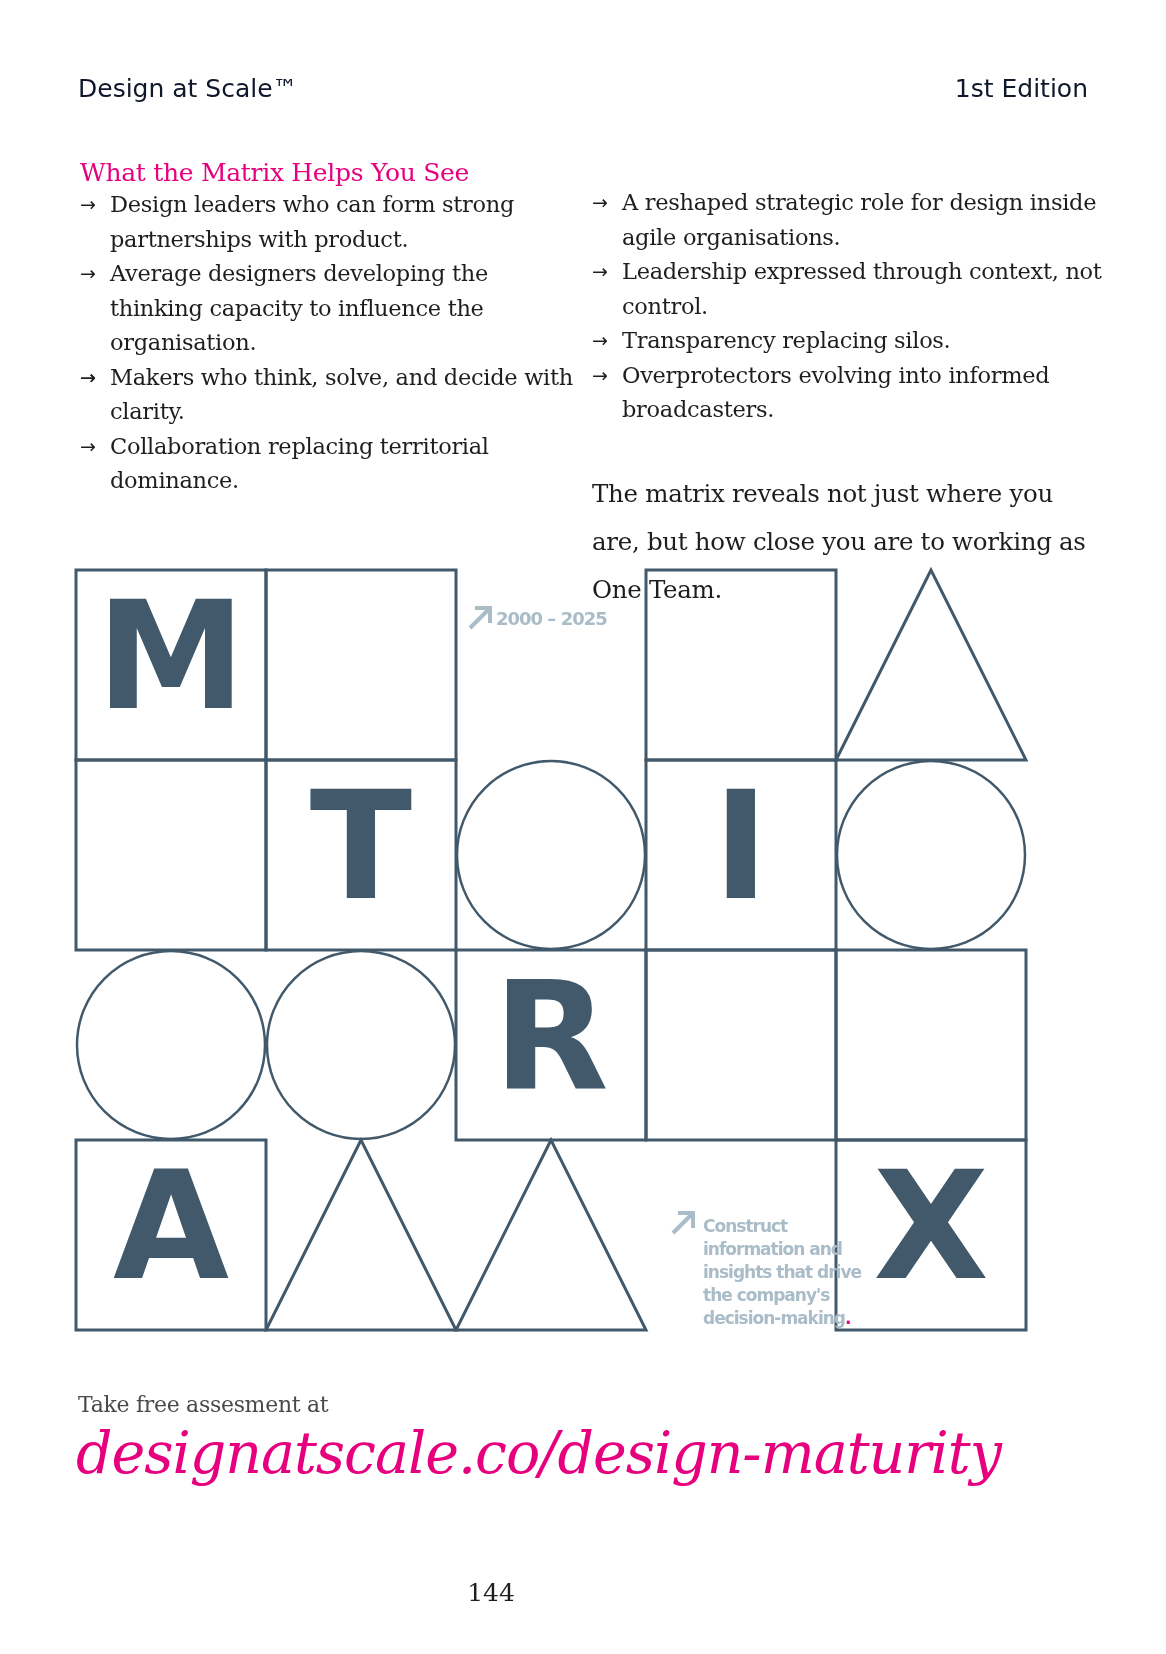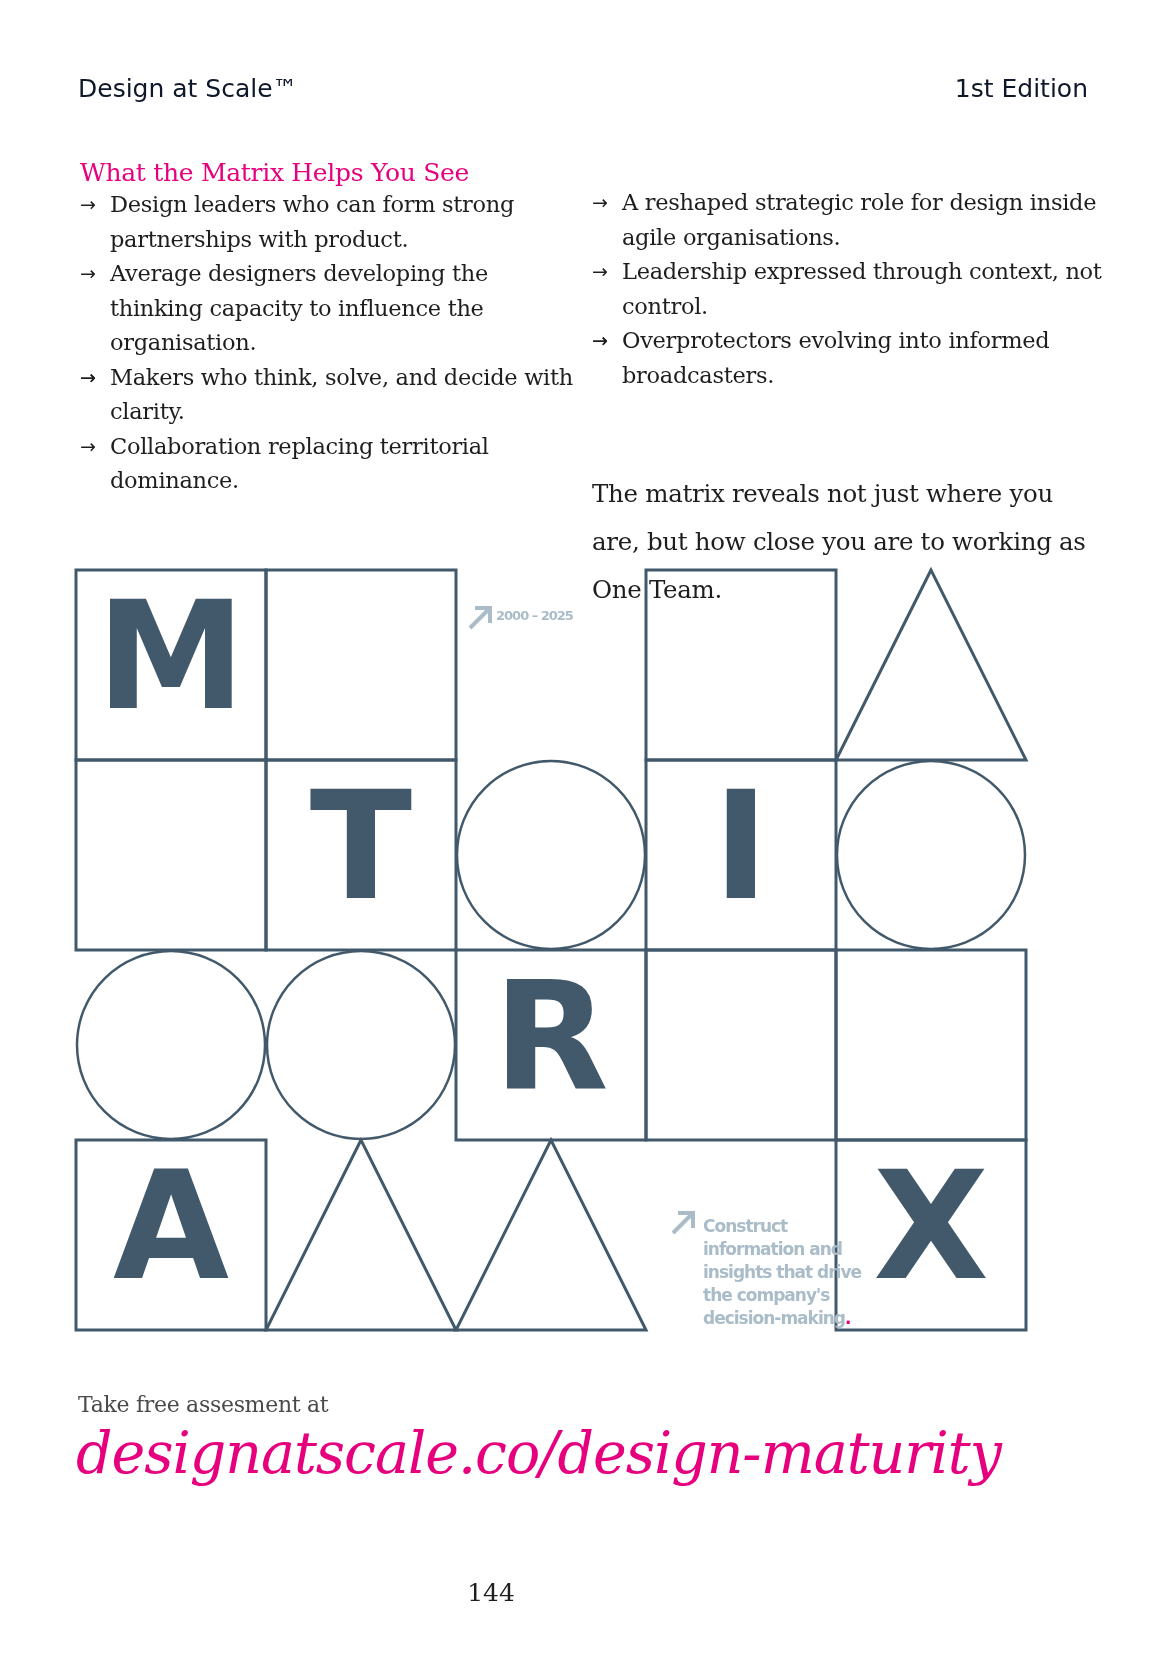--- a/index.html
+++ b/index.html
@@ -9,21 +9,21 @@
   .head-right { right:78px; }
   .section-title { position:absolute; left:72px; top:150px; font-family:"DejaVu Serif", serif; font-size:25px; color:#e6007e; margin:8px; font-weight:normal; letter-spacing:-0.3px; }
   .bullets { position:absolute; list-style:none; margin:0; padding:0; font-family:"DejaVu Serif", serif; font-size:22.5px; line-height:34.5px; color:#1e1e1e; letter-spacing:-0.3px; }
   .bullets li { position:relative; padding-left:30px; }
   .bullets li .arrow { position:absolute; left:0; top:0; font-family:"DejaVu Sans", sans-serif; font-size:19px; }
   .bullets-left { left:80px; top:187px; width:500px; }
   .bullets-right { left:592px; top:185px; width:510px; }
   .summary { position:absolute; left:592px; top:470px; width:500px; font-family:"DejaVu Serif", serif; font-size:24.5px; line-height:48px; color:#1e1e1e; margin:0; letter-spacing:-0.3px; }
   .matrix { position:absolute; left:0; top:0; }
   .annot { position:absolute; font-family:"DejaVu Sans", sans-serif; font-weight:bold; color:#a9bcc8; letter-spacing:-1px; }
-  .annot-year { left:496px; top:608px; font-size:13px; }
+  .annot-year { left:496px; top:608px; font-size:18px; }
   .annot-year .arr, .annot-note .arr { position:absolute; }
   .annot-note { left:703px; top:1215px; width:160px; font-size:17px; line-height:23px; }
   .annot-note .dot { color:#e6007e; }
   .cta-label { position:absolute; left:78px; top:1392px; font-family:"DejaVu Serif", serif; font-size:22px; color:#4a4a4a; letter-spacing:-0.3px; }
   .cta-url { position:absolute; left:76px; top:1420px; font-family:"DejaVu Serif", serif; font-style:italic; font-size:57px; color:#e6007e; letter-spacing:-1px; text-decoration:none; }
   .page-number { position:absolute; left:0; width:982px; text-align:center; top:1578px; font-family:"DejaVu Serif", serif; font-size:25px; color:#1e1e1e; }
 </style>
 </head>
 <body>
 
@@ -36,21 +36,21 @@
   <li><span class="arrow">→</span><span>Design leaders who can form strong partnerships with product.</span></li>
   <li><span class="arrow">→</span><span>Average designers developing the thinking capacity to influence the organisation.</span></li>
   <li><span class="arrow">→</span></li>
   <li><span class="arrow">→</span><span>Makers who think, solve, and decide with clarity.</span></li>
   <li><span class="arrow">→</span><span>Collaboration replacing territorial dominance.</span></li>
 </ul>
 
 <ul class="bullets bullets-right">
   <li><span class="arrow">→</span><span>A reshaped strategic role for design inside agile organisations.</span></li>
   <li><span class="arrow">→</span><span>Leadership expressed through context, not control.</span></li>
-  <li><span class="arrow">→</span></li>
+  <li><span class="arrow">→</span><span>Transparency replacing silos.</span></li>
   <li><span class="arrow">→</span><span>Overprotectors evolving into informed broadcasters.</span></li>
 </ul>
 
 <p class="summary">The matrix reveals not just where you are, but how close you are to working as One Team.</p>
 
 <svg class="matrix" id="matrix-svg" width="1166" height="1654" viewBox="0 0 1166 1654">
     <rect x="76" y="570" width="190" height="190" fill="none" stroke="#41596a" stroke-width="3"></rect>
     <text x="171" y="708" text-anchor="middle" fill="#41596a" font-family="&quot;DejaVu Sans&quot;, sans-serif" font-weight="bold" font-size="150">M</text>
     <rect x="266" y="570" width="190" height="190" fill="none" stroke="#41596a" stroke-width="3"></rect>
     <rect x="646" y="570" width="190" height="190" fill="none" stroke="#41596a" stroke-width="3"></rect>

